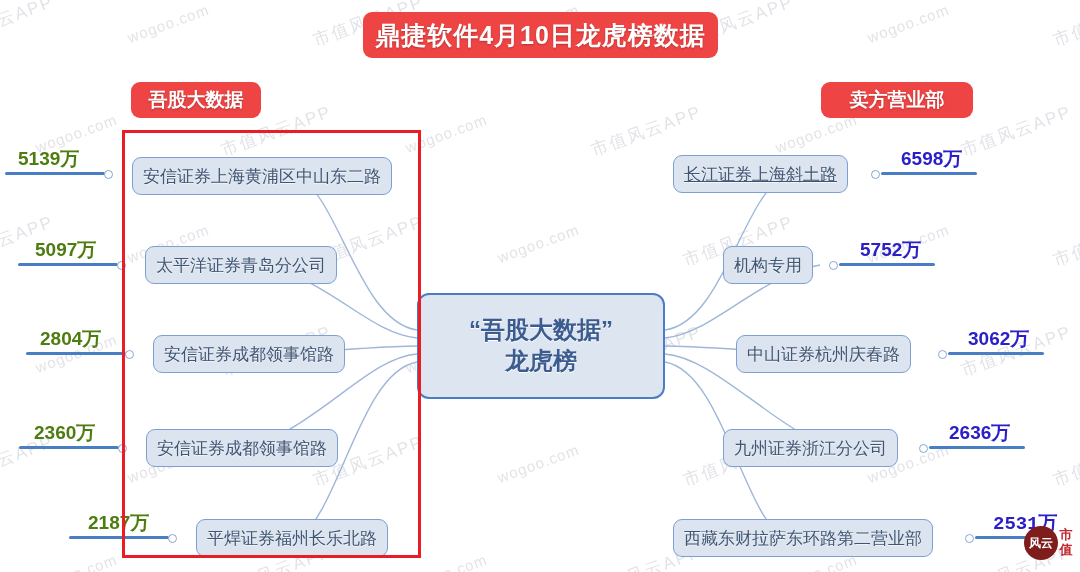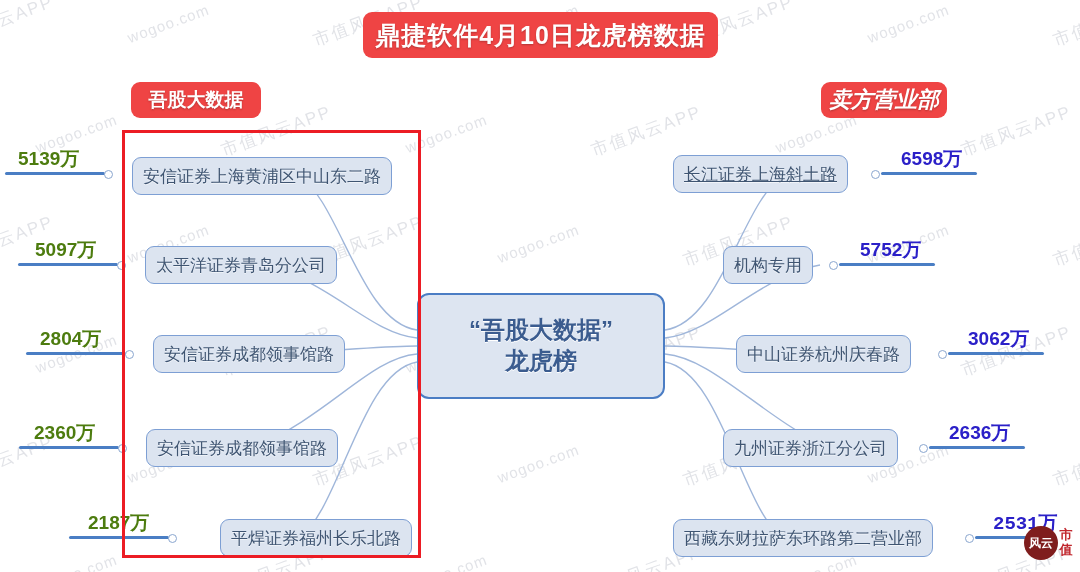--- a/index.html
+++ b/index.html
@@ -53,21 +53,21 @@
 
   
   .badge{
     position:absolute;z-index:7;box-sizing:border-box;
     background:#ef4444;border-radius:9px;color:#ffffff;
     display:flex;align-items:center;justify-content:center;
     font-weight:bold;text-shadow:0 1px 2px rgba(0,0,0,.25);
   }
   #title-badge{left:363px;top:12px;width:355px;height:46px;font-size:25px;letter-spacing:1px;}
   #buy-badge{left:131px;top:82px;width:130px;height:36px;font-size:19px;}
-  #sell-badge{left:821px;top:82px;width:126px;height:36px;font-size:22px;font-style:italic;}
+  #sell-badge{left:821px;top:82px;width:152px;height:36px;font-size:19px;}
 
   
   #red-frame{position:absolute;z-index:8;left:122px;top:130px;width:299px;height:428px;
     border:3px solid #ec1c24;box-sizing:border-box;pointer-events:none;}
 
   
   #seal{position:absolute;z-index:9;right:4px;bottom:8px;width:52px;height:38px;}
   #seal .circ{position:absolute;left:0;top:0;width:34px;height:34px;border-radius:50%;
     background:#7f1d1d;color:#fff;font-size:12px;font-weight:bold;
     display:flex;align-items:center;justify-content:center;line-height:1;}
@@ -160,21 +160,21 @@
   <div class="node" style="left:153px;top:335px;">安信证券成都领事馆路</div>
   <div class="dot" style="left:125px;top:350px;"></div>
   <div class="stalk" style="left:26px;top:352px;width:100px;"></div>
   <div class="val buy" style="left:40px;top:326px;">2804万</div>
 
   <div class="node" style="left:146px;top:429px;">安信证券成都领事馆路</div>
   <div class="dot" style="left:118px;top:444px;"></div>
   <div class="stalk" style="left:19px;top:446px;width:100px;"></div>
   <div class="val buy" style="left:34px;top:420px;">2360万</div>
 
-  <div class="node" style="left:196px;top:519px;margin-left:24px;">平焊证券福州长乐北路</div>
+  <div class="node" style="left:196px;top:519px;">平焊证券福州长乐北路</div>
   <div class="dot" style="left:168px;top:534px;"></div>
   <div class="stalk" style="left:69px;top:536px;width:100px;"></div>
   <div class="val buy" style="left:88px;top:510px;">2187万</div>
 
   <div class="node" style="left:673px;top:155px;text-decoration:underline;">长江证券上海斜土路</div>
   <div class="dot" style="left:871px;top:170px;"></div>
   <div class="stalk" style="left:881px;top:172px;width:96px;"></div>
   <div class="val sell" style="left:901px;top:146px;">6598万</div>
 
   <div class="node" style="left:723px;top:246px;">机构专用</div>

